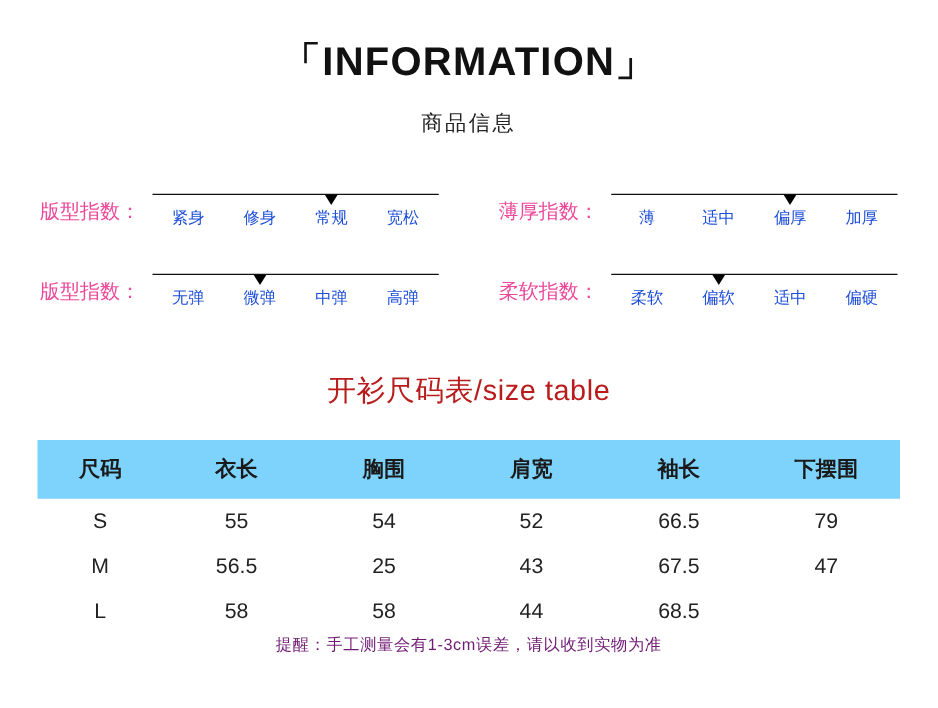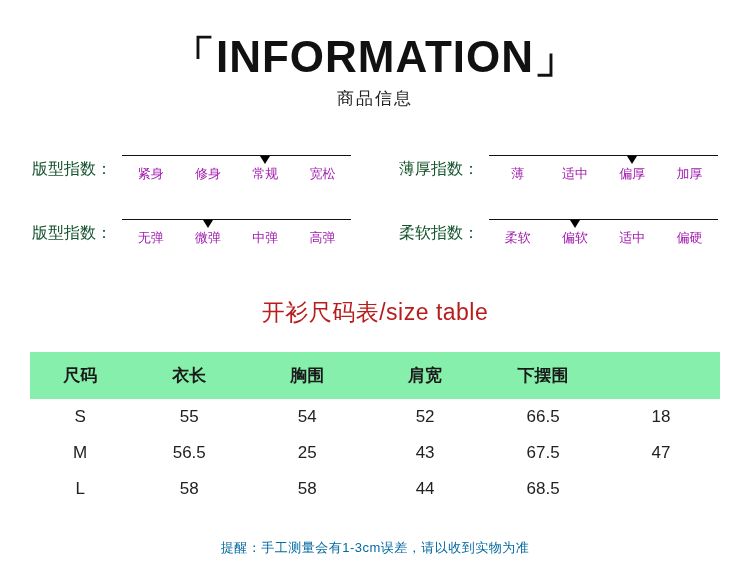--- a/index.html
+++ b/index.html
@@ -8,54 +8,55 @@
     background: #ffffff;
     font-family: "Liberation Sans", "DejaVu Sans", sans-serif;
     color: #1a1a1a;
     overflow: hidden;
   }
   .page { padding-top: 28px; }
 
   
   .title {
     text-align: center;
-    font-size: 44px;
+    font-size: 32px;
     font-weight: 700;
     letter-spacing: 1px;
     color: #111;
   }
   .subtitle {
     text-align: center;
     font-size: 17px;
     color: #222;
     letter-spacing: 2px;
+    margin-top: 15px;
   }
 
   
   .index-grid {
     display: grid;
     grid-template-columns: 1fr 1fr;
     column-gap: 48px;
     row-gap: 36px;
     margin: 45px 32px 0 32px;
   }
   .index-item { display: flex; align-items: flex-end; gap: 10px; }
   .index-label {
     font-size: 16px;
-    color: #14532d;
+    color: #ec4899;
     white-space: nowrap;
     padding-bottom: 3px;
   }
   .scale { flex: 1; }
   .opts { display: flex; border-top: 1px solid #111; padding-top: 9px; }
   .opt {
     flex: 1;
     text-align: center;
     font-size: 13px;
-    color: #a21caf;
+    color: #1d4ed8;
     position: relative;
   }
   .marker {
     position: absolute;
     top: -9px;
     left: 50%;
     transform: translateX(-50%);
     width: 0; height: 0;
     border-left: 5px solid transparent;
     border-right: 5px solid transparent;
@@ -65,36 +66,35 @@
   
   .size-heading {
     text-align: center;
     font-size: 23px;
     color: #b91c1c;
     letter-spacing: 0.5px;
     margin-top: 50px;
   }
   .table { margin: 24px 30px 0 30px; }
   .trow { display: grid; grid-template-columns: 0.85fr 1fr 1fr 1fr 1fr 1fr; }
-  .trow.head { background: #86efac; }
+  .trow.head { background: #7dd3fc; }
   .cell {
     text-align: center;
     font-size: 17px;
     color: #222;
     padding: 12px 0;
   }
   .trow.head .cell { font-weight: 700; color: #1a1a1a; }
   .trow.body .cell { padding: 8px 0; }
 
   
   .footer-note {
     text-align: center;
     font-size: 13px;
-    color: #0369a1;
-    margin-top: 32px;
+    color: #701a75;
     letter-spacing: 0.5px;
   }
 </style>
 </head>
 <body>
 
 <div class="page">
 
   <div class="title">「INFORMATION」</div>
   <div class="subtitle">商品信息</div>
@@ -152,29 +152,30 @@
   </div>
 
   <div class="size-heading">开衫尺码表/size table</div>
 
   <div class="table">
     <div class="trow head">
       <div class="cell">尺码</div>
       <div class="cell">衣长</div>
       <div class="cell">胸围</div>
       <div class="cell">肩宽</div>
+      <div class="cell">袖长</div>
       <div class="cell">下摆围</div>
     </div>
     <div class="trow body">
       <div class="cell">S</div>
       <div class="cell">55</div>
       <div class="cell">54</div>
       <div class="cell">52</div>
       <div class="cell">66.5</div>
-      <div class="cell">18</div>
+      <div class="cell">79</div>
     </div>
     <div class="trow body">
       <div class="cell">M</div>
       <div class="cell">56.5</div>
       <div class="cell">25</div>
       <div class="cell">43</div>
       <div class="cell">67.5</div>
       <div class="cell">47</div>
     </div>
     <div class="trow body">

